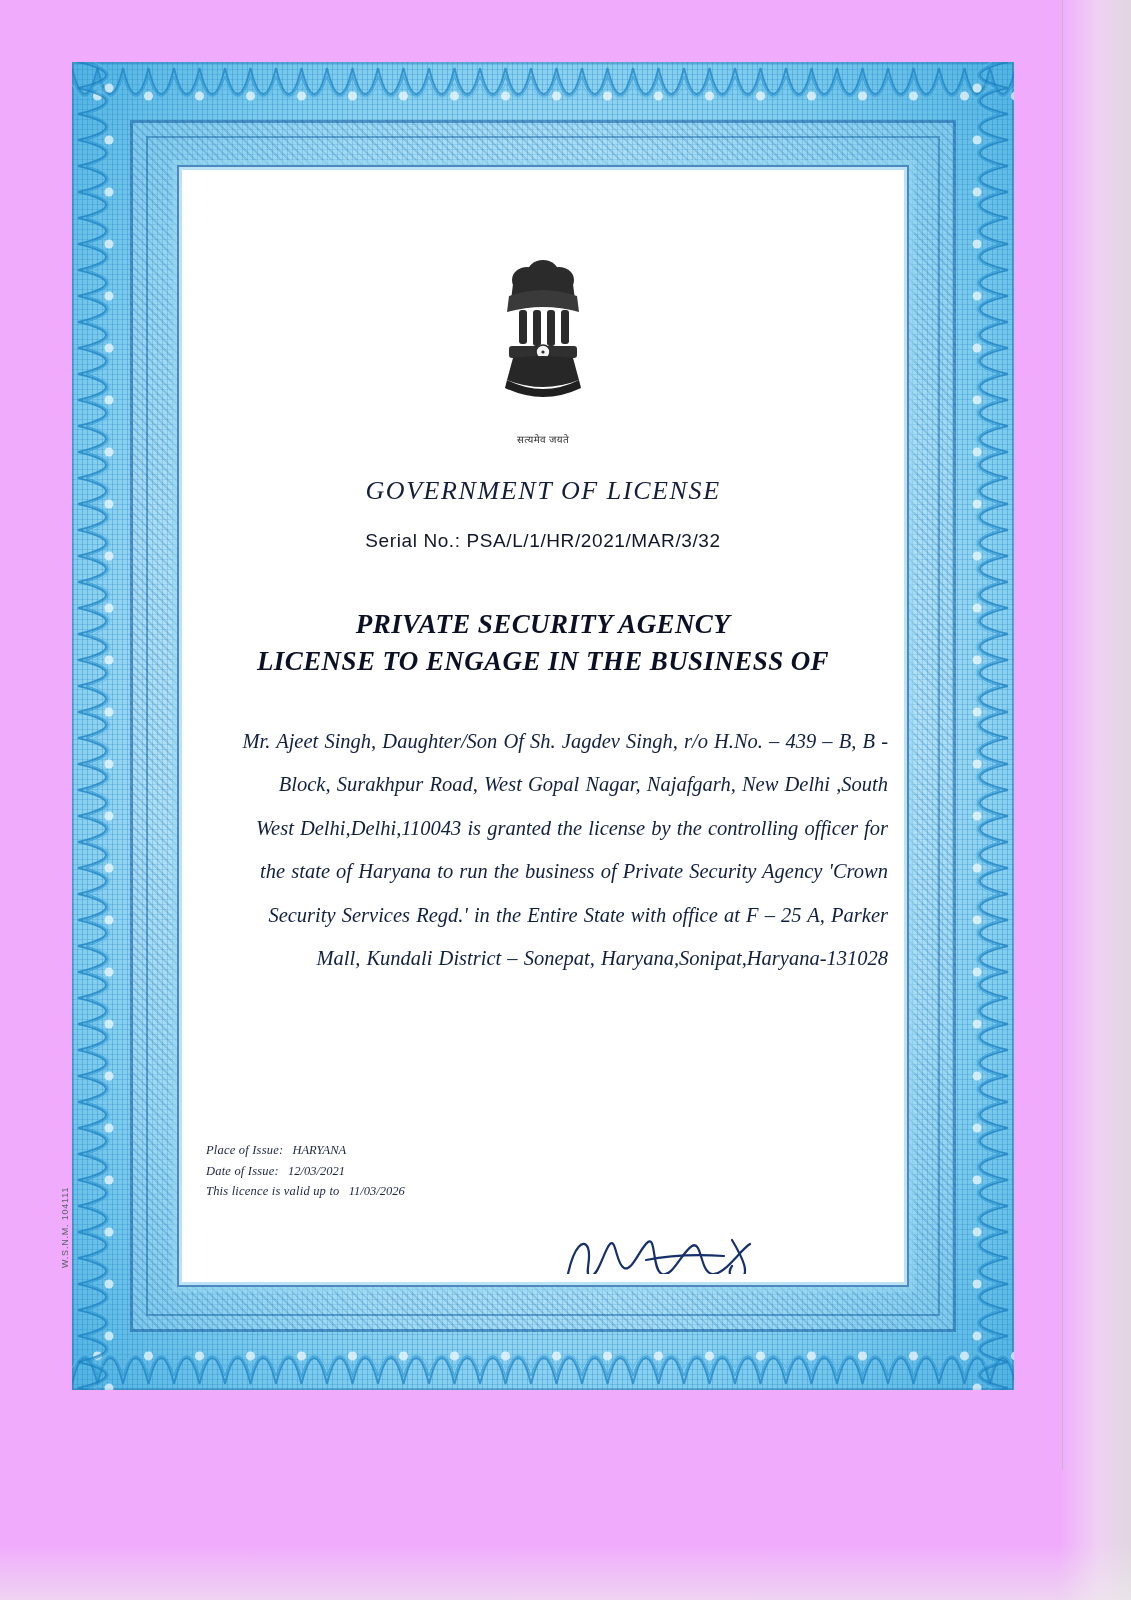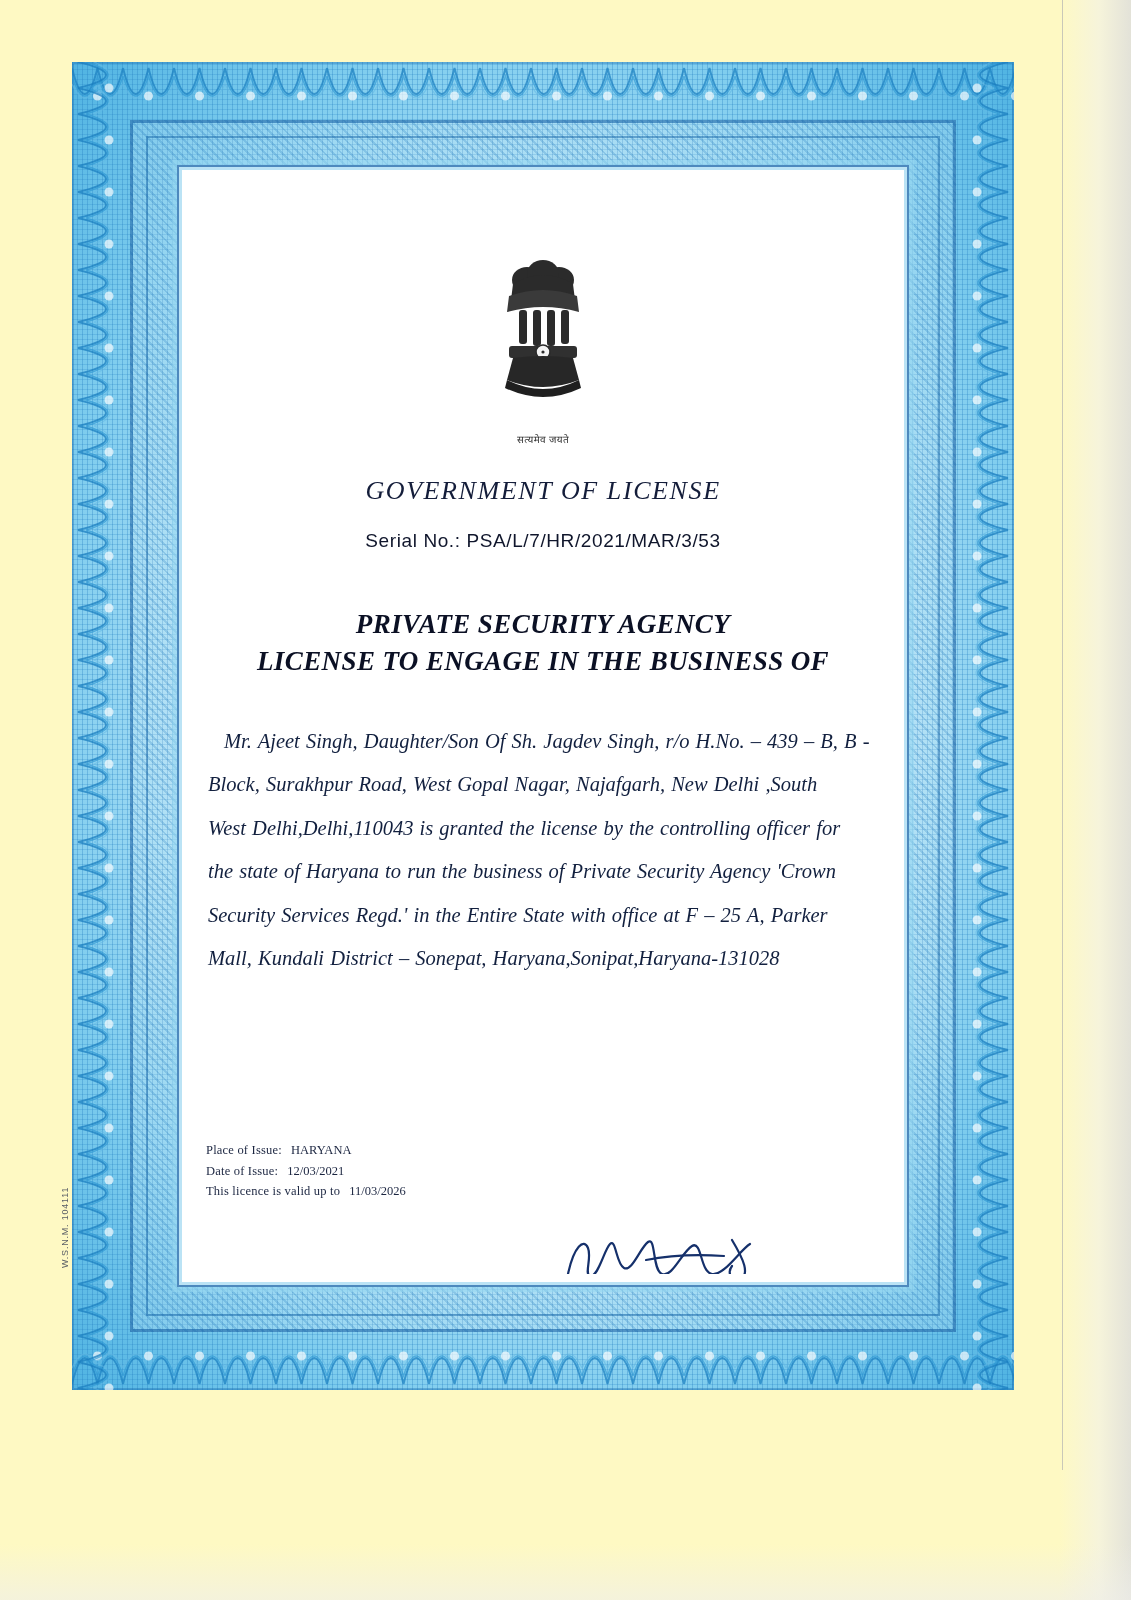--- a/index.html
+++ b/index.html
@@ -14,21 +14,21 @@
     position: relative;
     overflow: hidden;
   }
 
   
   #page {
     position: absolute;
     left: 0; top: 0;
     width: 1131px;
     height: 1600px;
-    background: #fef9c3;
+    background: #f0abfc;
   }
 
   
   #scan-edge-right {
     position: absolute;
     right: 0; top: 0;
     width: 72px; height: 1600px;
     background: linear-gradient(to right, rgba(255,255,255,0) 0%, rgba(240,240,238,0.55) 55%, rgba(222,222,220,0.85) 100%);
   }
   #scan-edge-bottom {
@@ -176,38 +176,39 @@
     font-size: 27px;
     line-height: 1.38;
     letter-spacing: 0.4px;
     color: #0b1024;
   }
 
   
   #body-text {
     position: absolute;
     top: 542px;
-    left: 18px;
+    left: 6px;
     right: 8px;
     font-family: "Liberation Serif", serif;
     font-style: italic;
     font-size: 20.5px;
     line-height: 2.12;
     color: #12203f;
-    text-align: left;
+    text-align: right;
     word-spacing: 1px;
   }
   #body-text .indent { display: inline-block; width: 16px; }
 
   
   #issue-block {
     position: absolute;
     top: 962px;
     left: 16px;
     font-family: "Liberation Serif", serif;
+    font-style: italic;
     font-size: 12.5px;
     line-height: 1.65;
     color: #1b2540;
   }
   #issue-block .lbl { letter-spacing: 0.2px; }
   #issue-block .val { margin-left: 6px; }
 
   
   #sign-block {
     position: absolute;
@@ -311,21 +312,21 @@
 
             <path d="M30 104 Q60 100 90 104 L96 126 Q60 140 24 126 Z" fill="#272727"></path>
             <path d="M24 126 Q60 144 96 126 L98 134 Q60 152 22 134 Z" fill="#1f1f1f"></path>
           </g>
         </svg>
         <div id="emblem-motto">सत्यमेव जयते</div>
       </div>
 
       <div id="gov-title">GOVERNMENT OF LICENSE</div>
 
-      <div id="serial-no">Serial No.: PSA/L/7/HR/2021/MAR/3/53</div>
+      <div id="serial-no">Serial No.: PSA/L/1/HR/2021/MAR/3/32</div>
 
       <div id="license-title">
         <div>PRIVATE SECURITY AGENCY</div>
         <div>LICENSE TO ENGAGE IN THE BUSINESS OF</div>
       </div>
 
       <div id="body-text">
         <div><span class="indent"></span><span>Mr. Ajeet Singh, Daughter/Son Of Sh. Jagdev Singh, r/o H.No. – 439 – B, B -</span></div>
         <div>Block, Surakhpur Road, West Gopal Nagar, Najafgarh,  New Delhi ,South</div>
         <div>West Delhi,Delhi,110043 is granted the license by the controlling officer for</div>

